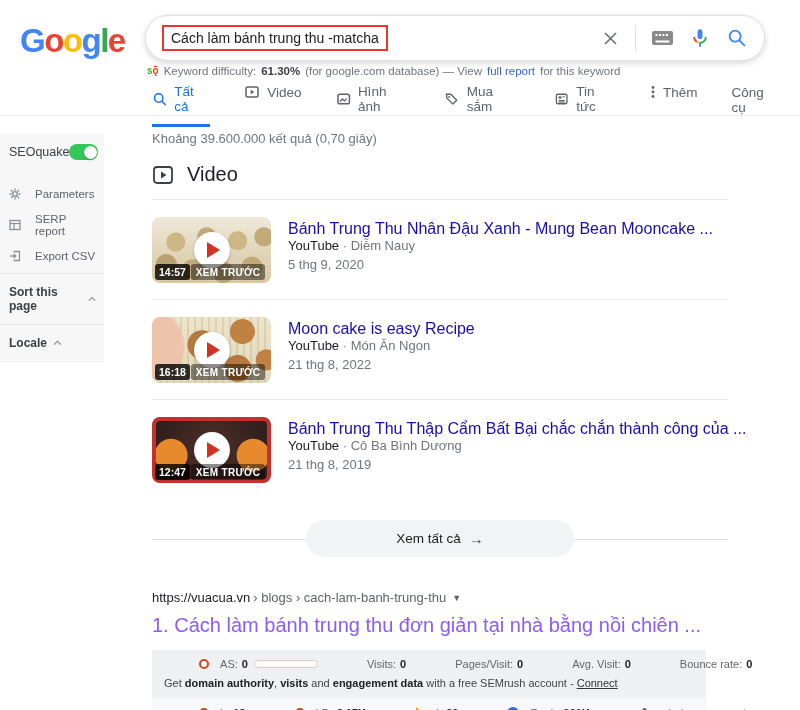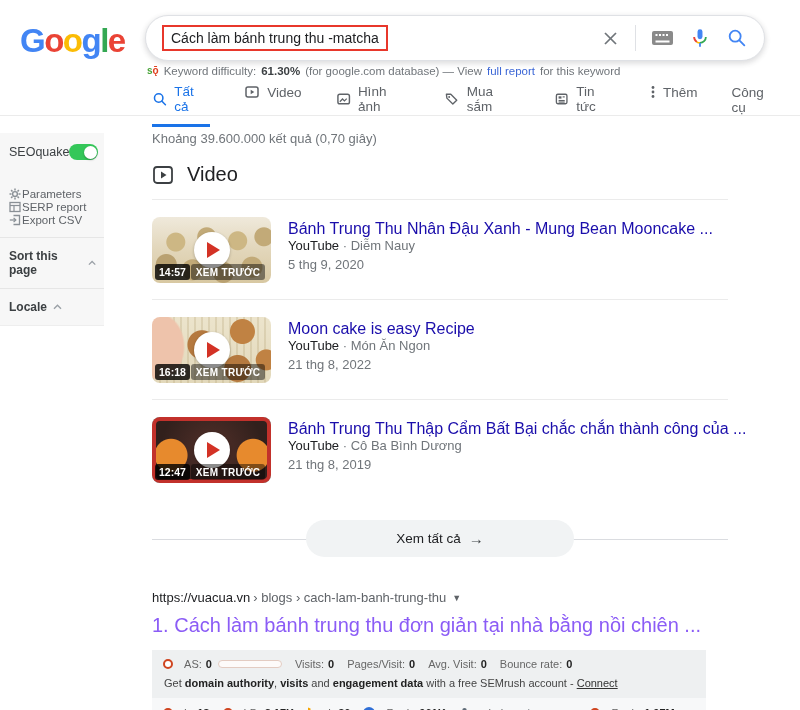--- a/index.html
+++ b/index.html
@@ -37,21 +37,21 @@
 
   
   .sidebar { position:absolute; left:0; top:133px; width:104px; font-size:11.5px; color:#5f6368;
     background:#f7f7f7; border-bottom:1px solid #eee; }
   .sb-sec { padding:11px 8px 11px 9px; border-bottom:1px solid #e6e6e6; }
   .sb-sec:last-child { border-bottom:none; }
   .sb-title-row { display:flex; align-items:center; justify-content:space-between; margin-bottom:28px; }
   .sb-title { font-size:12.5px; color:#3c4043; }
   .toggle { width:29px; height:16px; border-radius:8px; background:#34c759; position:relative; cursor:pointer; flex-shrink:0; }
   .toggle .knob { position:absolute; right:1.5px; top:1.5px; width:13px; height:13px; border-radius:50%; background:#fff; box-shadow:0 1px 2px rgba(0,0,0,.3); }
-  .sb-item { display:flex; align-items:center; gap:1px; margin-top:1px; cursor:pointer; }
+  .sb-item { display:flex; align-items:center; gap:14px; margin-top:13px; cursor:pointer; }
   .sb-item:first-of-type { margin-top:0; }
   .sb-item svg { flex-shrink:0; }
   .sb-head { font-size:12px; font-weight:bold; color:#3c4043; display:flex; align-items:center; gap:6px; cursor:pointer; }
 
   
   .main { position:absolute; left:152px; top:131px; width:576px; }
   .stats { font-size:13px; color:#70757a; }
 
   .video-head { margin-top:17px; display:flex; align-items:center; gap:13px; font-size:20px; color:#202124; }
   .video-head-divider { margin-top:13px; border-bottom:1px solid #ebebeb; }
@@ -107,21 +107,21 @@
   .organic { margin-top:33px; }
   .crumb { font-size:13px; color:#202124; display:flex; align-items:center; gap:3px; }
   .crumb .path { color:#5f6368; }
   .crumb .caret { color:#5f6368; font-size:9px; margin-left:3px; cursor:pointer; }
   .r-title { font-size:20px; color:#8b5cf6; margin-top:9px; cursor:pointer; white-space:nowrap; }
 
   .semrush { margin-top:13px; width:554px; font-size:11px; color:#666; }
   .sem-top { background:#eef0f1; padding:8px 11px 9px; }
   .sem-bottom { background:#f7f8f9; padding:9px 11px 11px; }
   .sem-row { display:flex; align-items:center; gap:13px; flex-wrap:nowrap; white-space:nowrap; }
-  .sem-item { display:flex; align-items:center; gap:4px; }
+  .sem-item { display:flex; align-items:center; gap:4px;margin-left:36px; }
   .sem-item b { color:#222; }
   .ring { width:10px; height:10px; border-radius:50%; border:2.5px solid #cf4520; background:#fff; flex-shrink:0; }
   .as-bar { width:64px; height:8px; border:1px solid #e3ccc2; border-radius:4px; background:#fdfbfa; margin-left:2px; }
   .sem-promo { margin-top:7px; padding-left:1px; color:#444; }
   .sem-promo b { color:#222; }
   .sem-connect { text-decoration:underline; color:#333; cursor:pointer; }
   .alexa-ic { width:12px; height:12px; border-radius:50%; background:#2f6fd6; color:#fff; font-size:9px; font-weight:bold;
     display:flex; align-items:center; justify-content:center; flex-shrink:0; }
   .code-ic { font-size:10px; color:#70757a; letter-spacing:-1px; }
   .sem-link { cursor:pointer; color:#666; }

